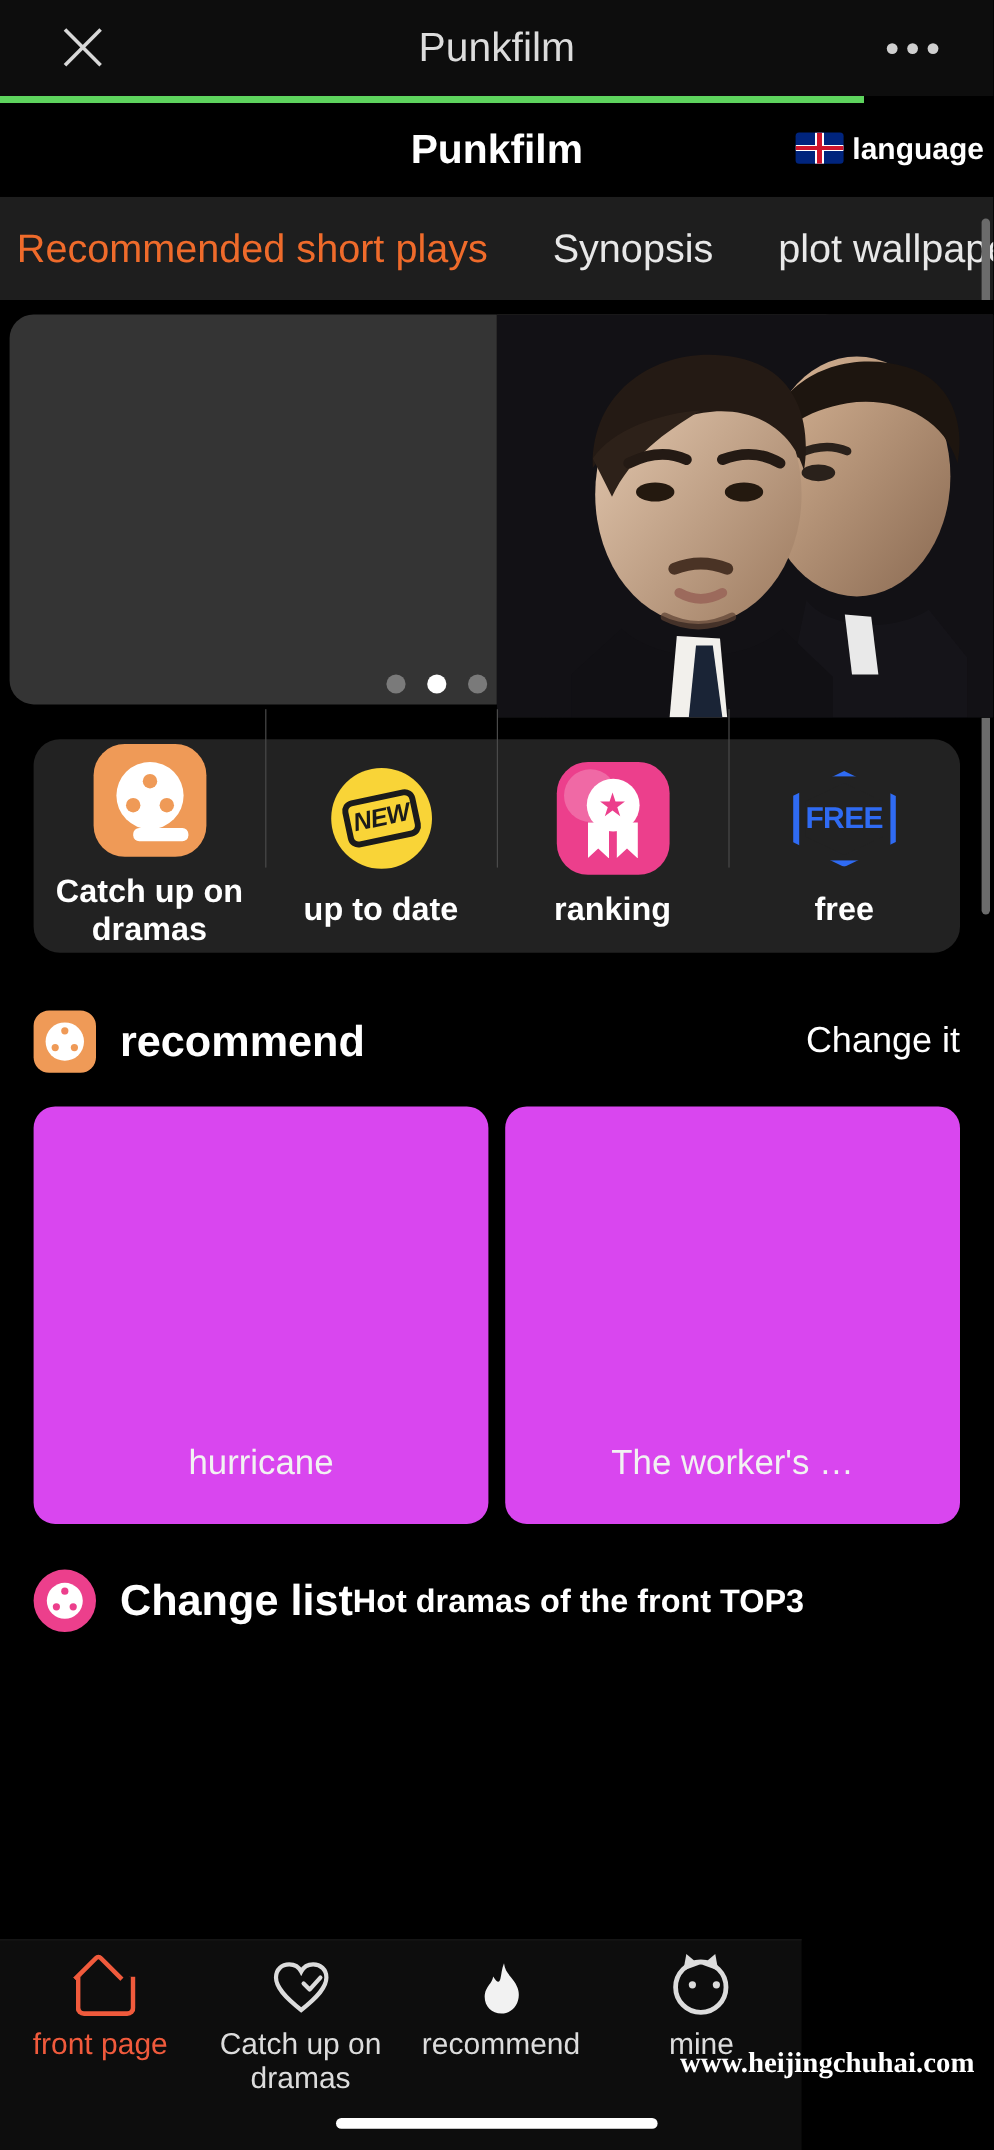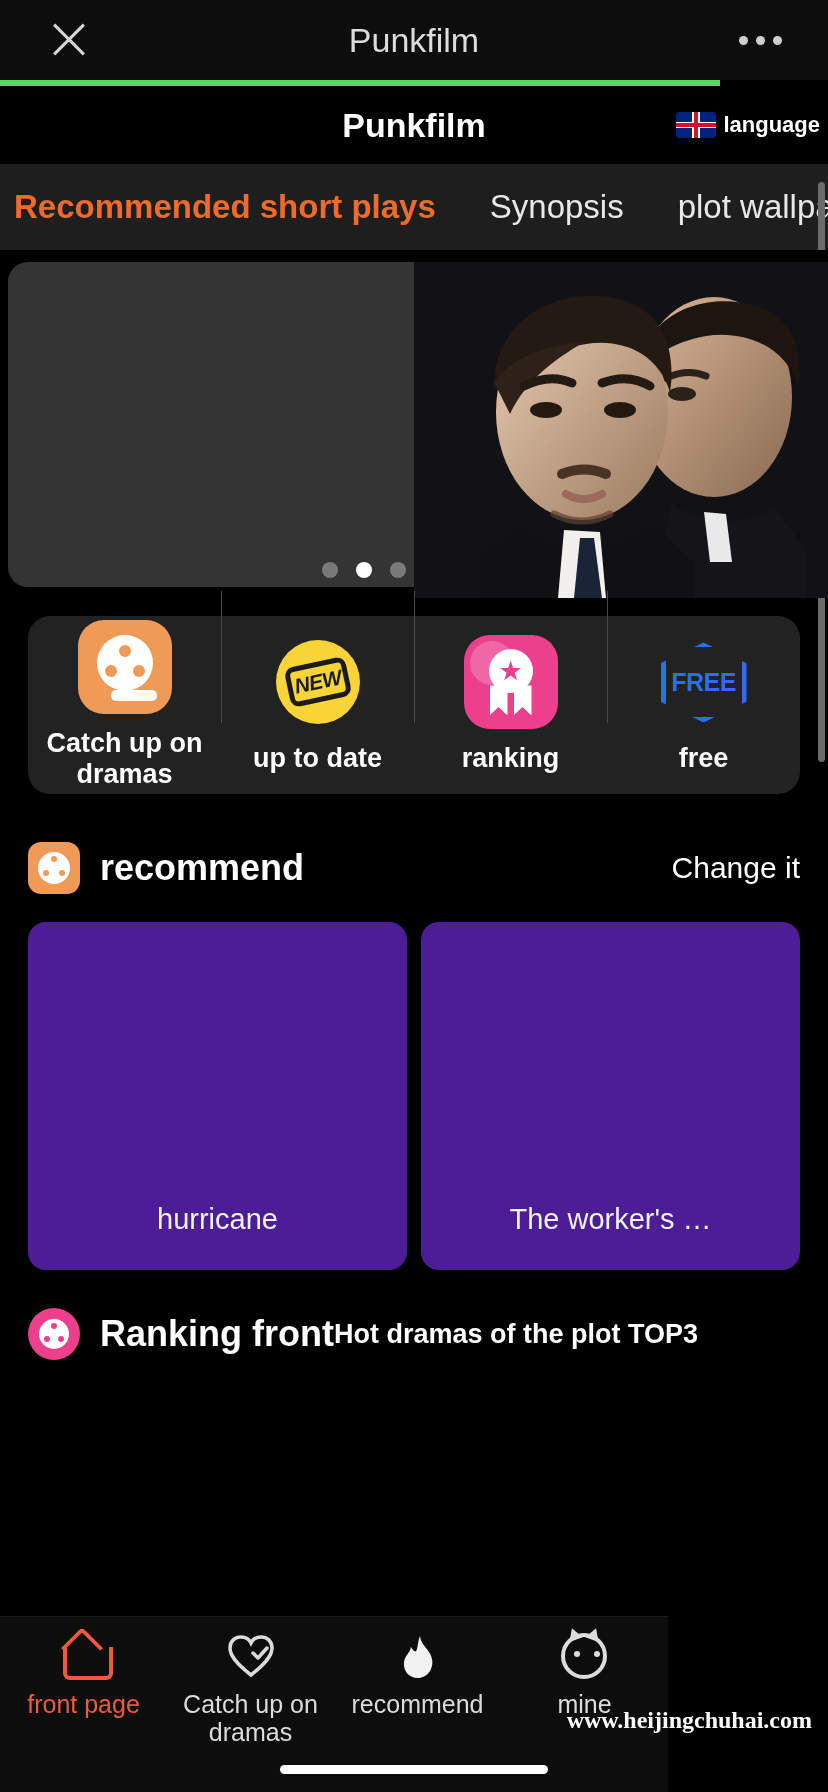--- a/index.html
+++ b/index.html
@@ -62,21 +62,21 @@
   .page{ position:relative; height:calc(1792px - 88px - 80px - 6px); overflow:hidden; background:#000; }
 
   
   .appbar{
     height:78px; display:flex; align-items:center; justify-content:center;
     position:relative; background:#000;
   }
   .app-title{ font-size:34px; font-weight:700; color:#fff; }
   .lang{
     position:absolute; right:8px; top:50%; transform:translateY(-50%);
-    display:flex; align-items:flex-end; gap:7px; font-size:22px; font-weight:700;
+    display:flex; align-items:flex-start; gap:7px; font-size:25px; font-weight:700;
   }
   .flag{
     width:40px; height:26px; border-radius:3px; position:relative; overflow:hidden;
     background:#00247d; flex:none;
   }
   .flag::before{
     content:""; position:absolute; left:0; top:0; width:100%; height:100%;
     background:
       linear-gradient(to bottom, transparent 40%, #fff 40%, #fff 60%, transparent 60%),
       linear-gradient(to right, transparent 40%, #fff 40%, #fff 60%, transparent 60%);
@@ -87,21 +87,21 @@
       linear-gradient(to bottom, transparent 44%, #cf142b 44%, #cf142b 56%, transparent 56%),
       linear-gradient(to right, transparent 44%, #cf142b 44%, #cf142b 56%, transparent 56%);
   }
 
   
   .tabs{
     display:flex; align-items:center; height:86px; background:#1e1e1e;
     padding-left:14px; gap:54px; white-space:nowrap; overflow:hidden;
   }
   .tab{ font-size:33px; color:#e8e8e8; font-weight:400; }
-  .tab.active{ color:#ef6b2b; font-weight:700; }
+  .tab.active{ color:#ef6b2b; font-weight:400; }
 
   
   .carousel{ position:relative; height:348px; background:#000; padding-top:12px; }
   .car-card{
     position:absolute; left:8px; top:12px; width:700px; height:325px;
     background:#343434; border-radius:20px;
   }
   .car-photo{
     position:absolute; left:414px; top:12px; width:414px; height:336px;
     overflow:hidden; background:#0b0b0b;
@@ -188,21 +188,21 @@
   .sect-ico .mini{ width:32px; height:32px; border-radius:50%; background:#fff; position:relative; }
   .sect-ico .mini i{ position:absolute; width:6px; height:6px; border-radius:50%; background:#ef9a57; }
   .sect-ico.rank{ background:#ec3f8c; border-radius:50%; }
   .sect-title{ font-size:36px; font-weight:700; margin-left:20px; }
   .sect-sub{ font-size:27px; font-weight:700; }
   .sect-action{ margin-left:auto; font-size:30px; font-weight:400; }
 
   
   .cards{ display:flex; gap:14px; margin:24px 28px 0 28px; }
   .card{
-    flex:1; height:348px; background:#4c1d95; border-radius:18px; position:relative;
+    flex:1; height:348px; background:#d946ef; border-radius:18px; position:relative;
   }
   .card-title{
     position:absolute; left:0; right:0; bottom:34px; text-align:center;
     font-size:29px; color:#f2f2f2; padding:0 10px;
     white-space:nowrap; overflow:hidden; text-overflow:ellipsis;
   }
 
   
   .vscroll{
     position:absolute; right:3px; top:96px; width:7px; height:580px;
@@ -420,22 +420,22 @@
     </div>
 
     <div class="sect" style="margin-top:34px">
       <div class="sect-ico rank">
         <div class="mini" style="width:30px;height:30px;border-radius:50%">
           <i style="left:12px;top:4px;background:#ec3f8c"></i>
           <i style="left:5px;top:17px;background:#ec3f8c"></i>
           <i style="left:19px;top:17px;background:#ec3f8c"></i>
         </div>
       </div>
-      <div class="sect-title">Ranking front</div>
-      <div class="sect-sub">Hot dramas of the plot TOP3</div>
+      <div class="sect-title">Change list</div>
+      <div class="sect-sub">Hot dramas of the front TOP3</div>
     </div>
 
   </div>
 
   <div class="tabbar">
 
     <div class="nav active">
       <div class="nav-ico">
           <div class="homeico"></div>
         </div>

